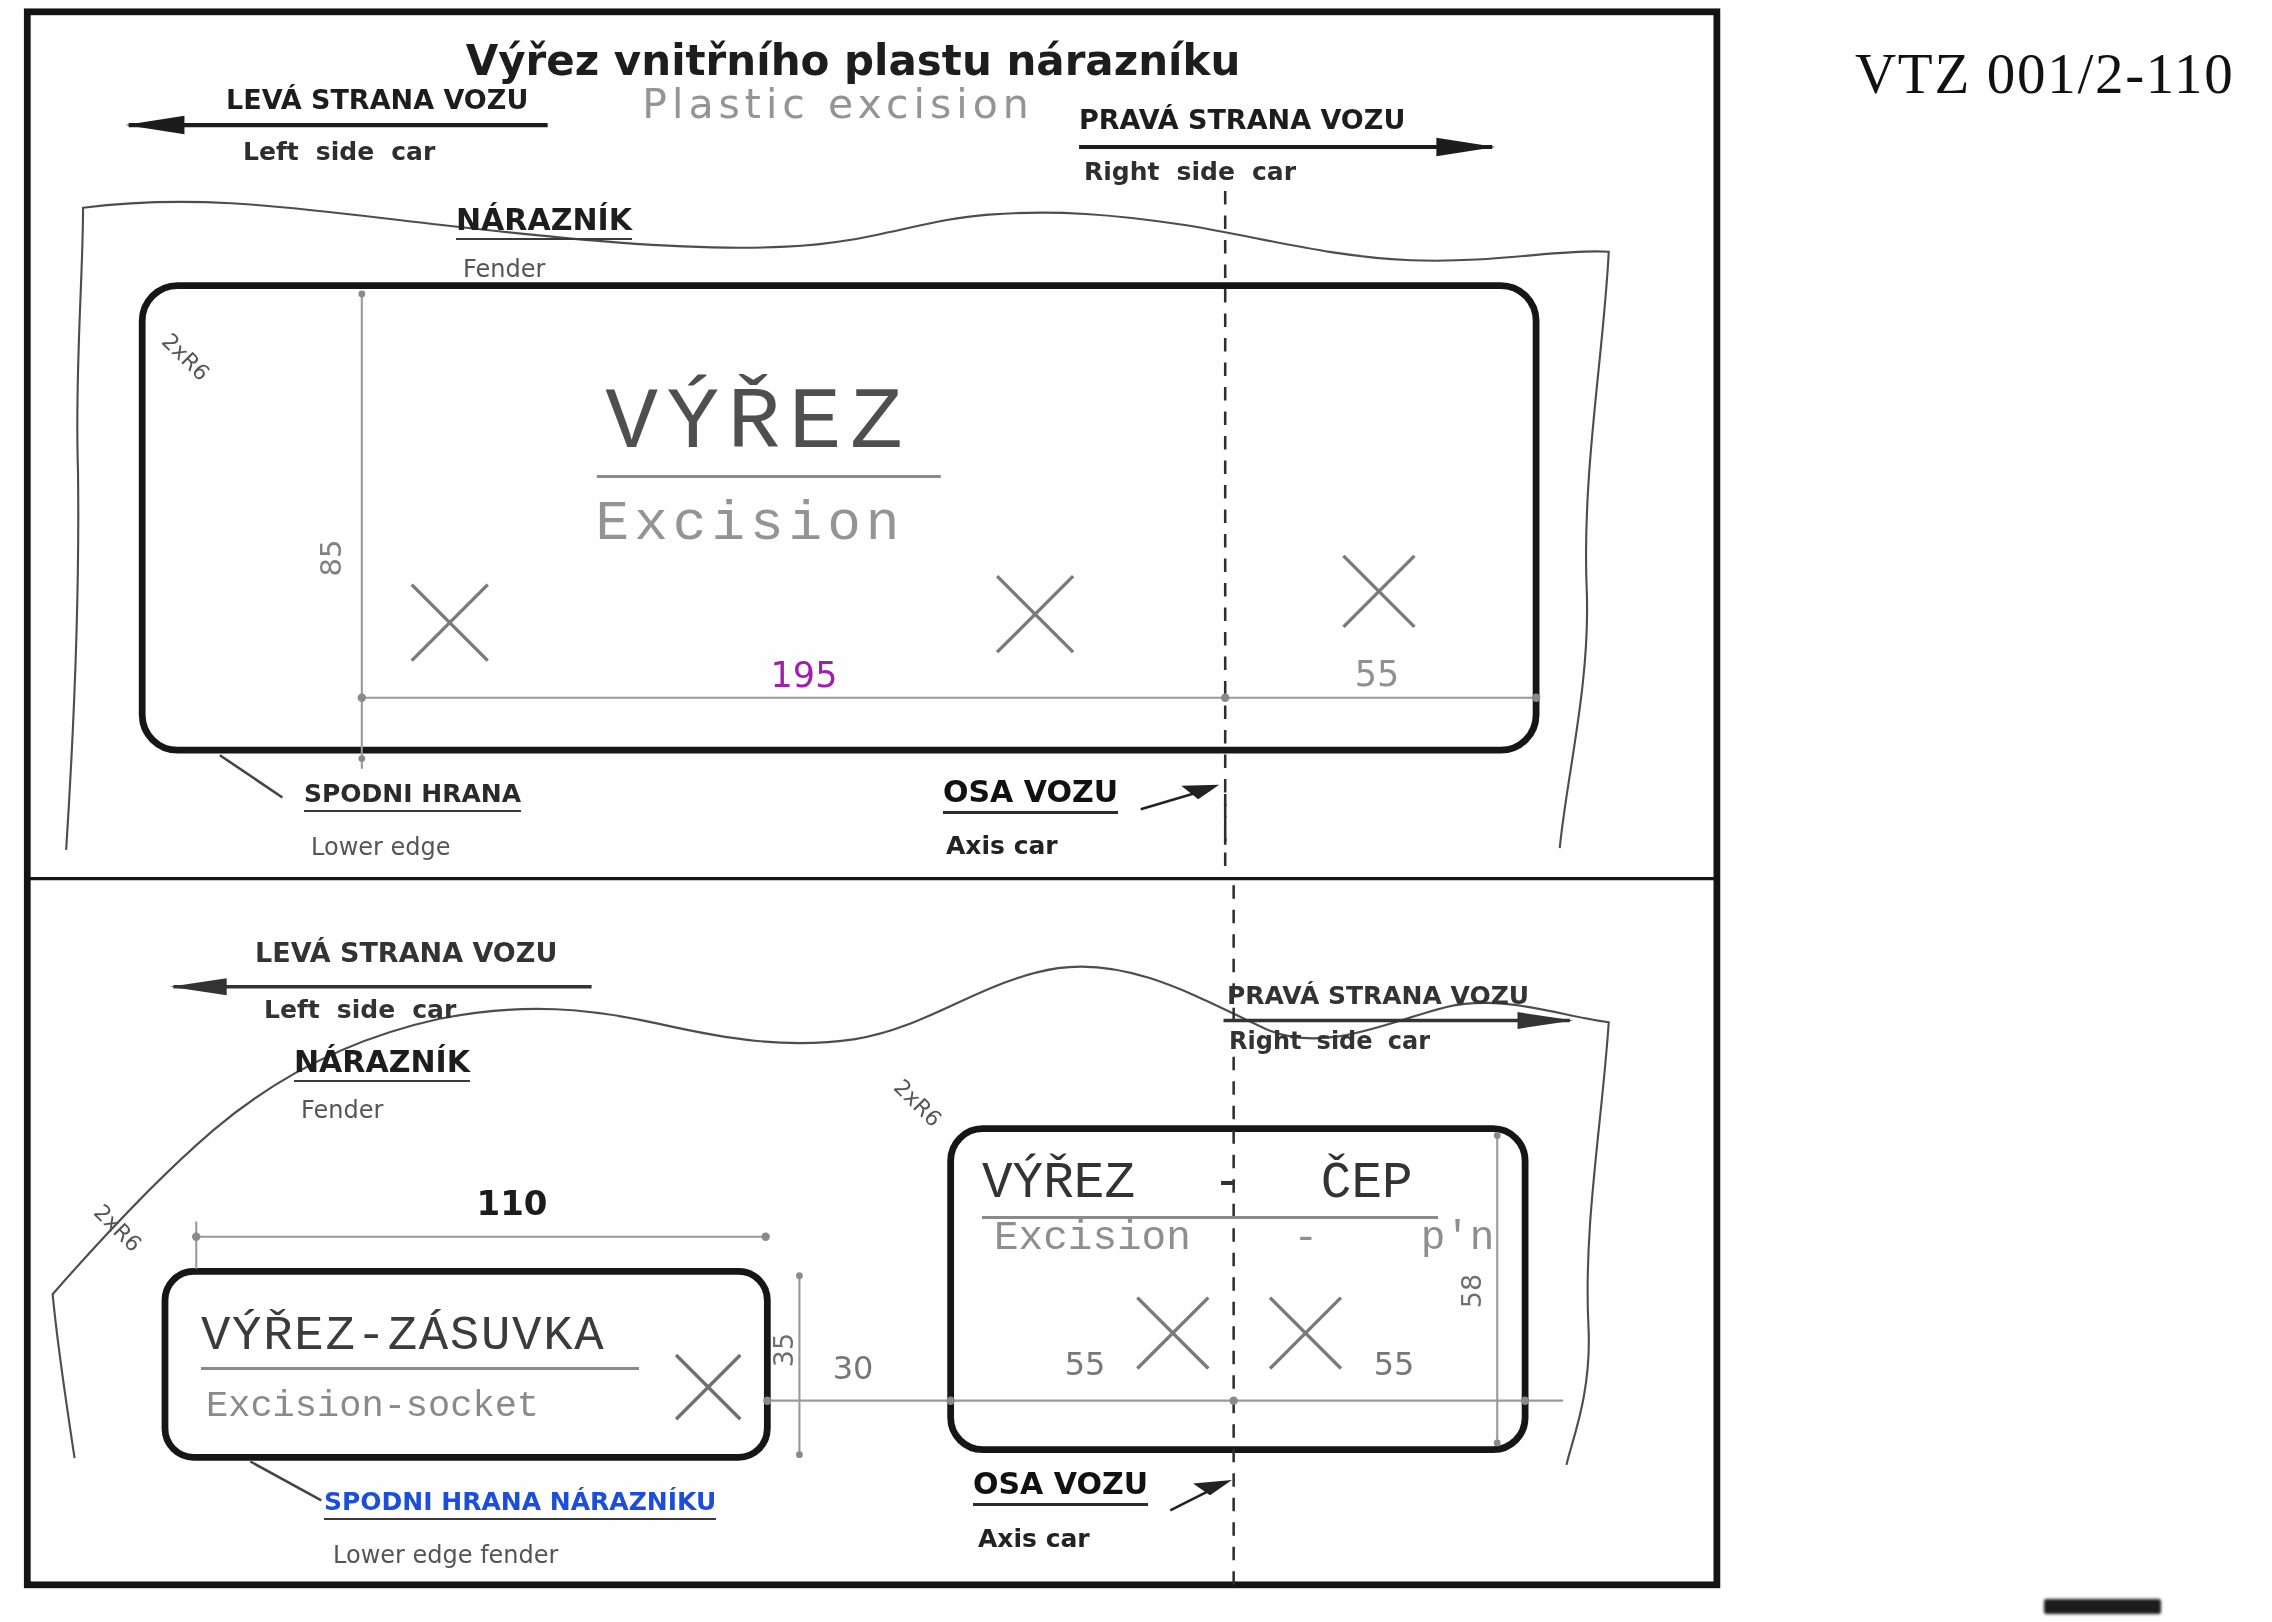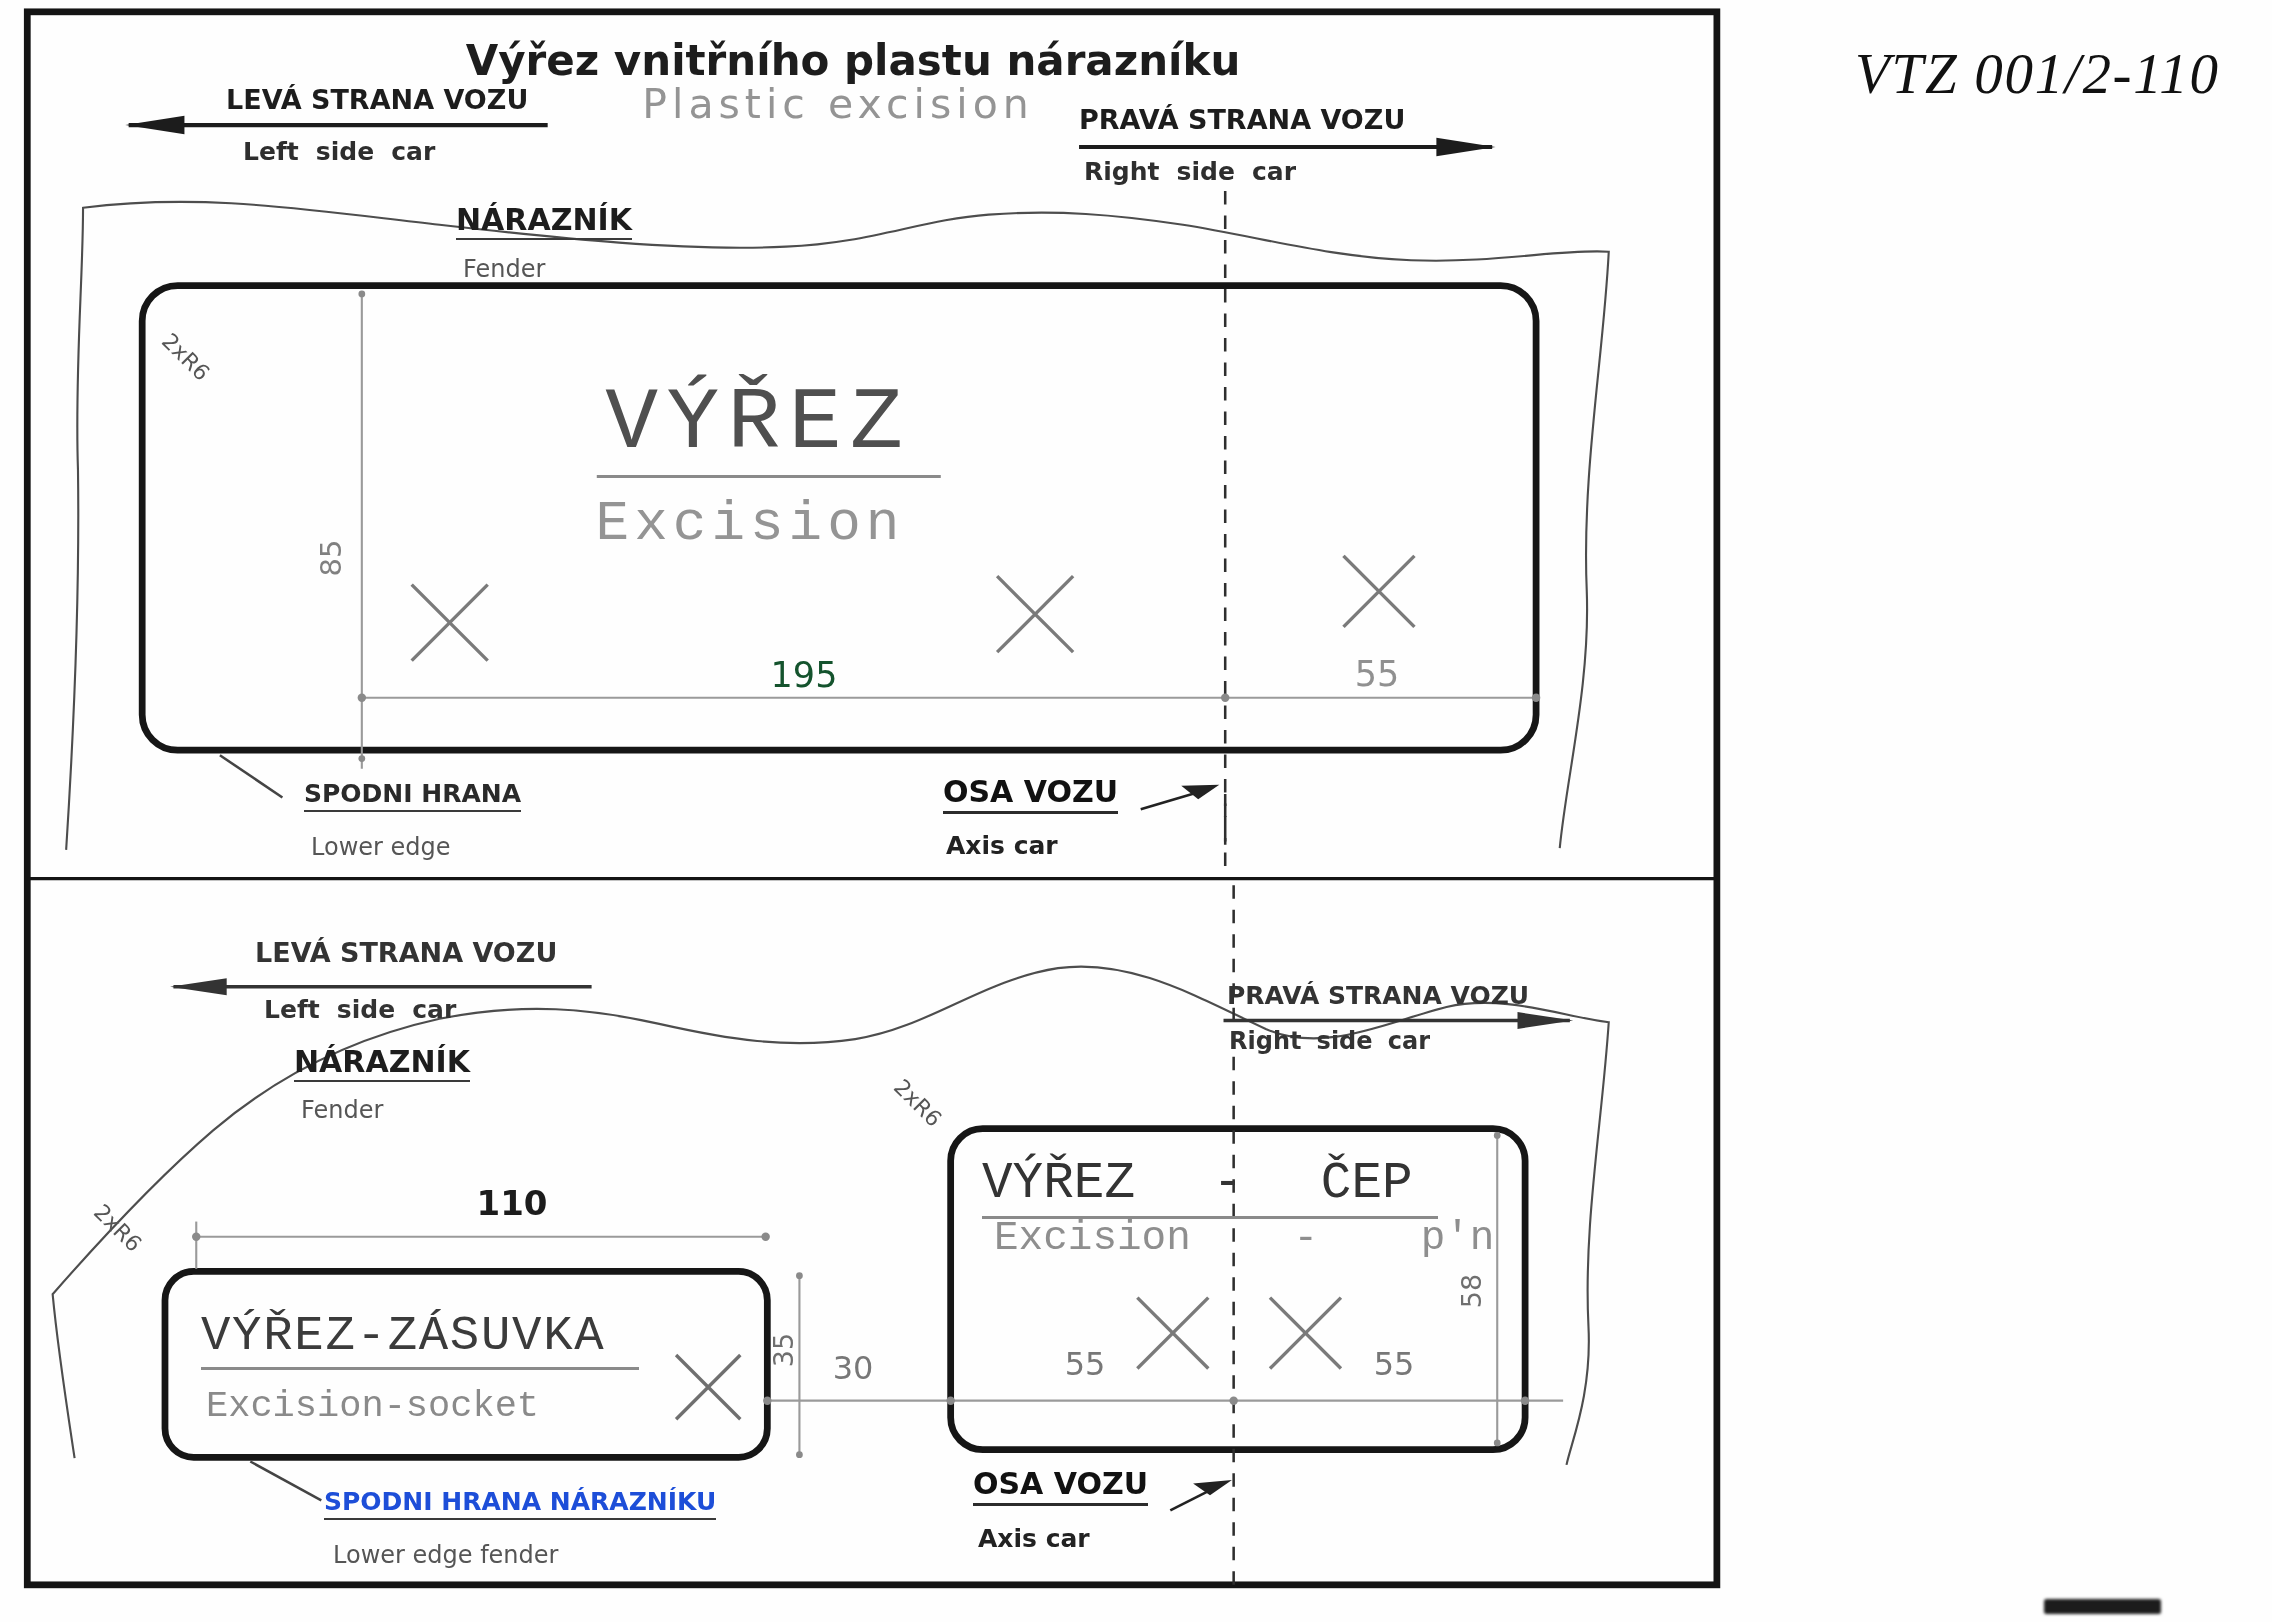--- a/index.html
+++ b/index.html
@@ -1,21 +1,21 @@
 <!DOCTYPE html>
 <html style="font-size:13.5px"><head>
 <meta charset="utf-8">
 <style>
   html,body{margin:0;padding:0;background:#ffffff;}
   #canvas{position:relative;width:2273px;height:1622px;background:#fefefe;overflow:hidden;
           font-family:"DejaVu Sans",sans-serif;filter:blur(0.3px);}
   .lbl{position:absolute;white-space:nowrap;color:#1d1d1d;line-height:1.05;}
   .b{font-weight:bold;}
   .cad{font-family:Liberation Mono, monospace;}
-  .serif{font-family:"Liberation Serif",serif;font-style:italic;}
+  .serif{font-family:"Liberation Serif",serif;}
   .gray{color:#949494;}
   .mid{color:#555555;}
   .u-dark{border-bottom:3.4px solid #2c2c2c;padding-bottom:3.4px;}
   .u-thin{border-bottom:2.5px solid #3a3a3a;padding-bottom:2.5px;}
   .u-gray{border-bottom:3.4px solid #8a8a8a;padding-bottom:5px;}
   .ctr{transform:translateX(-50%);}
   .rot-l{transform:translate(-50%,-50%) rotate(-90deg);}
   .rot-d{transform:rotate(45deg);transform-origin:left top;}
   svg{position:absolute;left:0;top:0;}
   #artifact{position:absolute;left:2044px;top:1599px;width:117px;height:15px;
@@ -154,21 +154,21 @@
   <div class="lbl b" style="left:1079px;top:106px;font-size:27px;">PRAVÁ STRANA VOZU</div>
   <div class="lbl b" style="left:1084px;top:159px;font-size:25px;color:#2e2e2e;word-spacing:8.4px;">Right side car</div>
 
   <div class="lbl b u-thin" style="left:456px;top:204px;font-size:30px;">NÁRAZNÍK</div>
   <div class="lbl mid" style="left:463px;top:257px;font-size:24px;">Fender</div>
 
   <div class="lbl cad ctr u-gray" style="left:769px;top:378px;font-size:88px;letter-spacing:8.4px;color:#4f4f4f;padding:0 30px 5px 8.4px;">VÝŘEZ</div>
   <div class="lbl cad gray ctr" style="left:750px;top:495px;font-size:56px;letter-spacing:5px;">Excision</div>
 
   <div class="lbl rot-l" style="left:331px;top:558px;font-size:29px;color:#808080;">85</div>
-  <div class="lbl ctr" style="left:804px;top:657px;font-size:35px;color:#14532d;">195</div>
+  <div class="lbl ctr" style="left:804px;top:657px;font-size:35px;color:#a21caf;">195</div>
   <div class="lbl ctr" style="left:1377px;top:656px;font-size:35px;color:#909090;">55</div>
   <div class="lbl mid rot-d" style="left:174px;top:329px;font-size:22px;">2xR6</div>
 
   <div class="lbl b u-thin" style="left:304px;top:781px;font-size:25px;color:#2a2a2a;">SPODNI HRANA</div>
   <div class="lbl mid" style="left:311px;top:835px;font-size:24px;">Lower edge</div>
 
   <div class="lbl b u-dark" style="left:943px;top:776px;font-size:30px;color:#111;">OSA VOZU</div>
   <div class="lbl b" style="left:946px;top:833px;font-size:25px;color:#222;">Axis car</div>
 
   <div class="lbl" style="left:255px;top:939px;font-size:27px;font-weight:600;color:#333;">LEVÁ STRANA VOZU</div>

